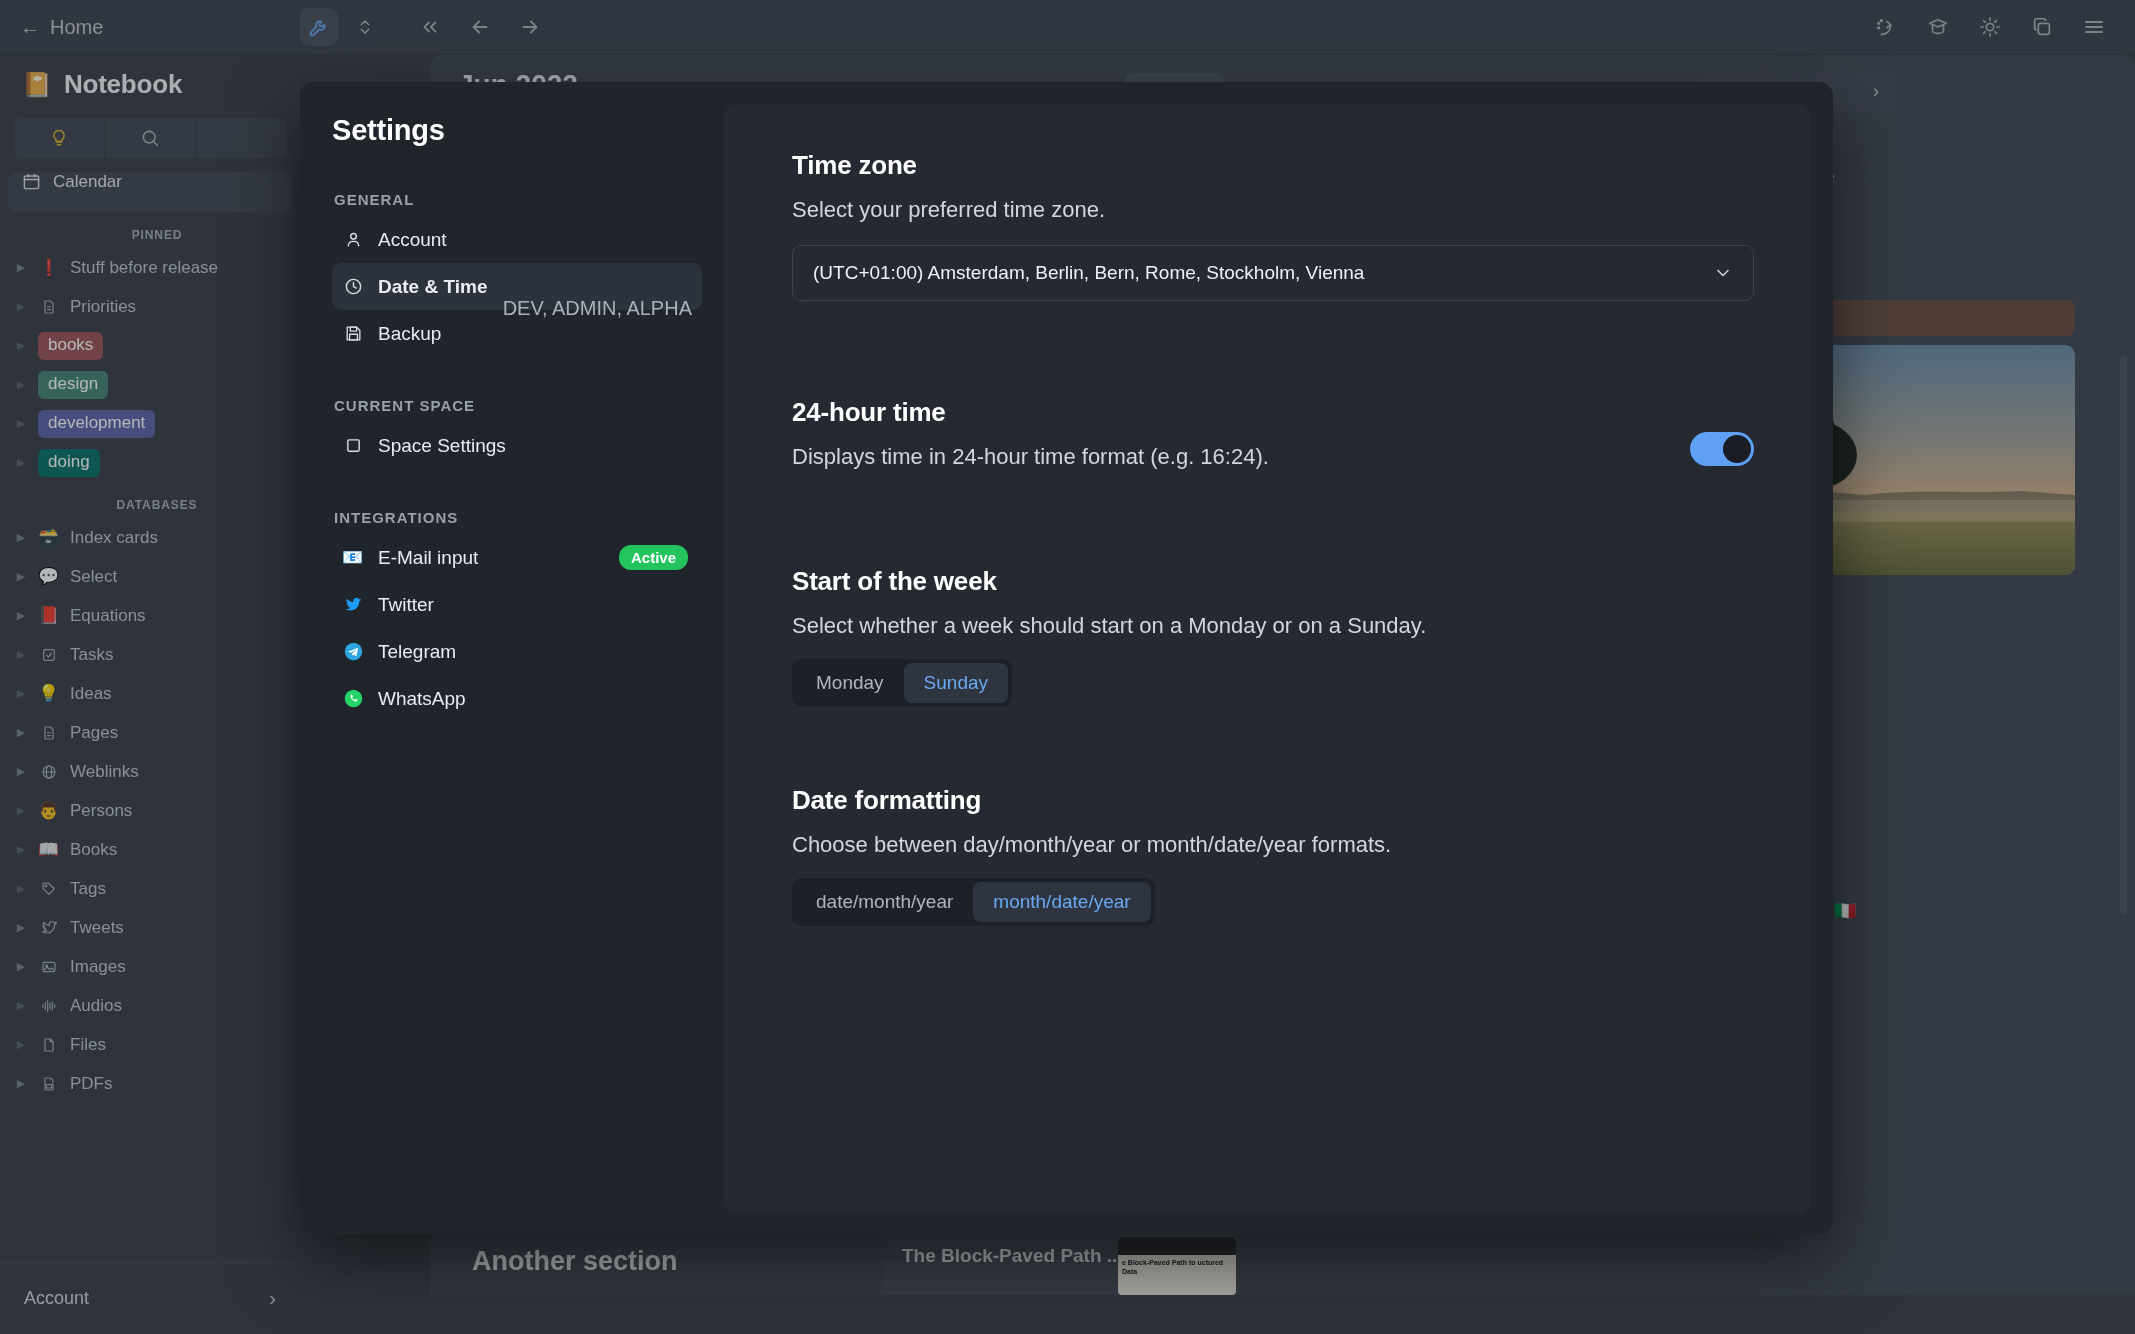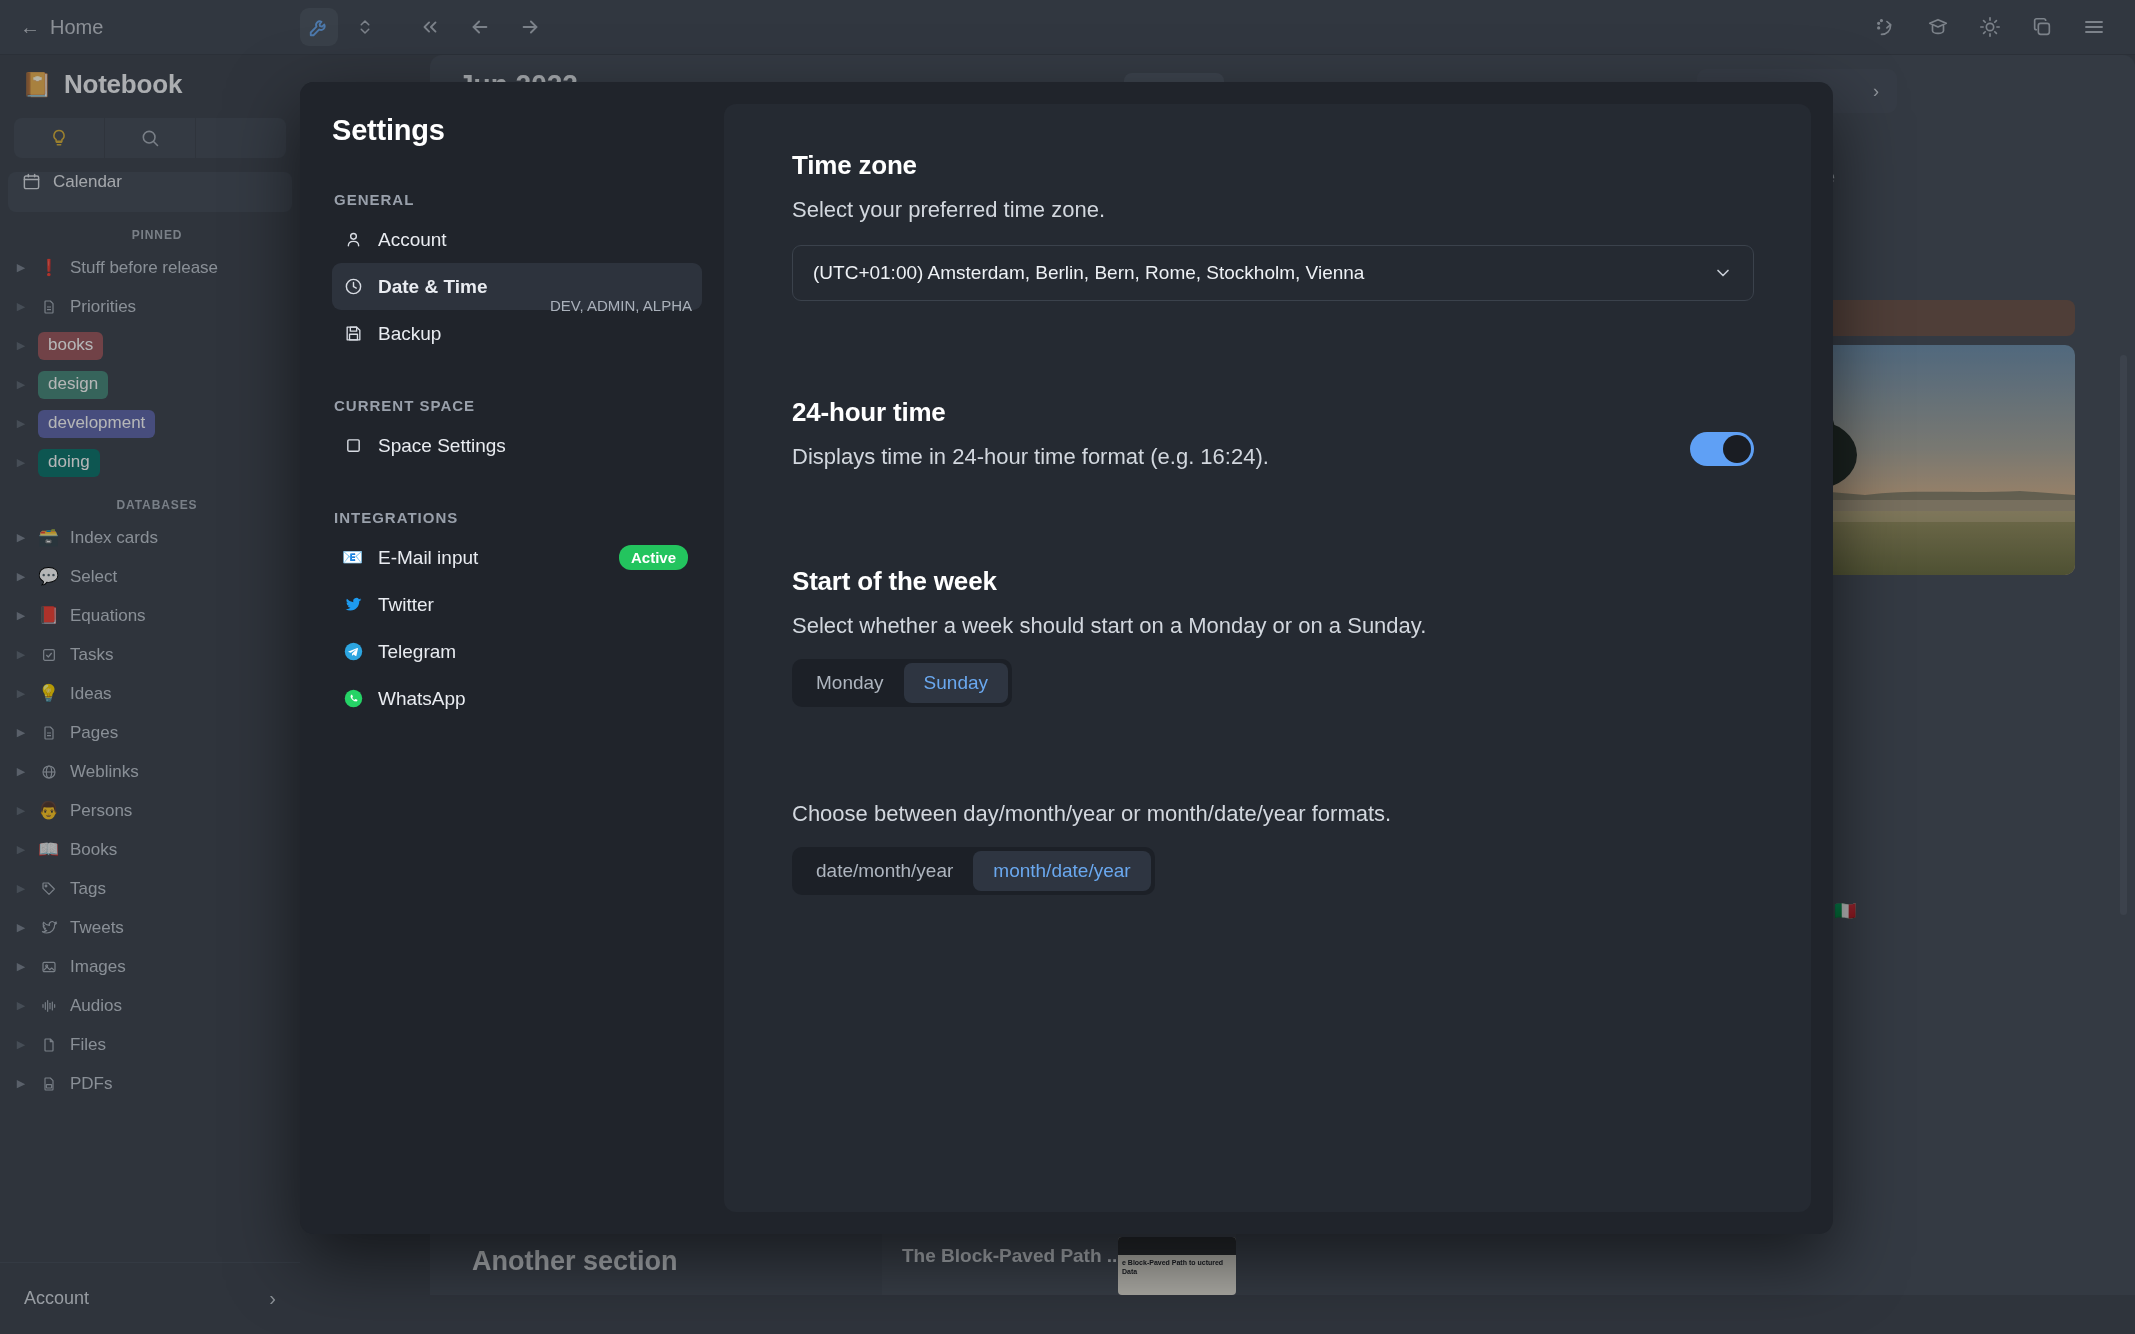--- a/index.html
+++ b/index.html
@@ -139,21 +139,21 @@
   .dlg-sec { color: #99a0ab; font-size: 15px; font-weight: bold; letter-spacing: 1px; margin: 44px 0 8px 2px; }
   .dlg-sec.tight { margin-top: 40px; }
   .nav-item {
     height: 47px; border-radius: 9px; display: flex; align-items: center; gap: 14px;
     padding: 0 14px 0 10px; position: relative;
   }
   .nav-item.sel { background: #2d333d; }
   .nav-ic { width: 22px; height: 22px; display: flex; align-items: center; justify-content: center; color: #d8dce3; }
   .nav-lbl { color: #e9ecf1; font-size: 19px; }
   .nav-note {
-    position: absolute; right: 10px; top: -13px; color: #aab1bb; font-size: 15px; white-space: nowrap;
+    position: absolute; right: 10px; top: -13px; color: #aab1bb; font-size: 20px; white-space: nowrap;
   }
   .badge-active {
     margin-left: auto; background: #23c45e; color: #ffffff; font-size: 15px; font-weight: bold;
     padding: 4px 12px; border-radius: 12px;
   }
   .emoji-ic { font-size: 17px; }
 
   .dlg-main {
     flex: 1; background: #252a32; border-radius: 12px; margin: 22px 22px 22px 0;
     padding: 46px 56px 0 68px; overflow: hidden;
@@ -657,20 +657,21 @@
         <div class="blk-d">Select whether a week should start on a Monday or on a Sunday.</div>
         <div class="segctl">
           <div class="segbtn">Monday</div>
           <div class="segbtn on">Sunday</div>
         </div>
       </div>
 
       <div class="gap-md"></div>
 
       <div class="blk">
+        <div class="blk-h">Date formatting</div>
         <div class="blk-d">Choose between day/month/year or month/date/year formats.</div>
         <div class="segctl">
           <div class="segbtn">date/month/year</div>
           <div class="segbtn on">month/date/year</div>
         </div>
       </div>
 
     </div>
   </div>
 

